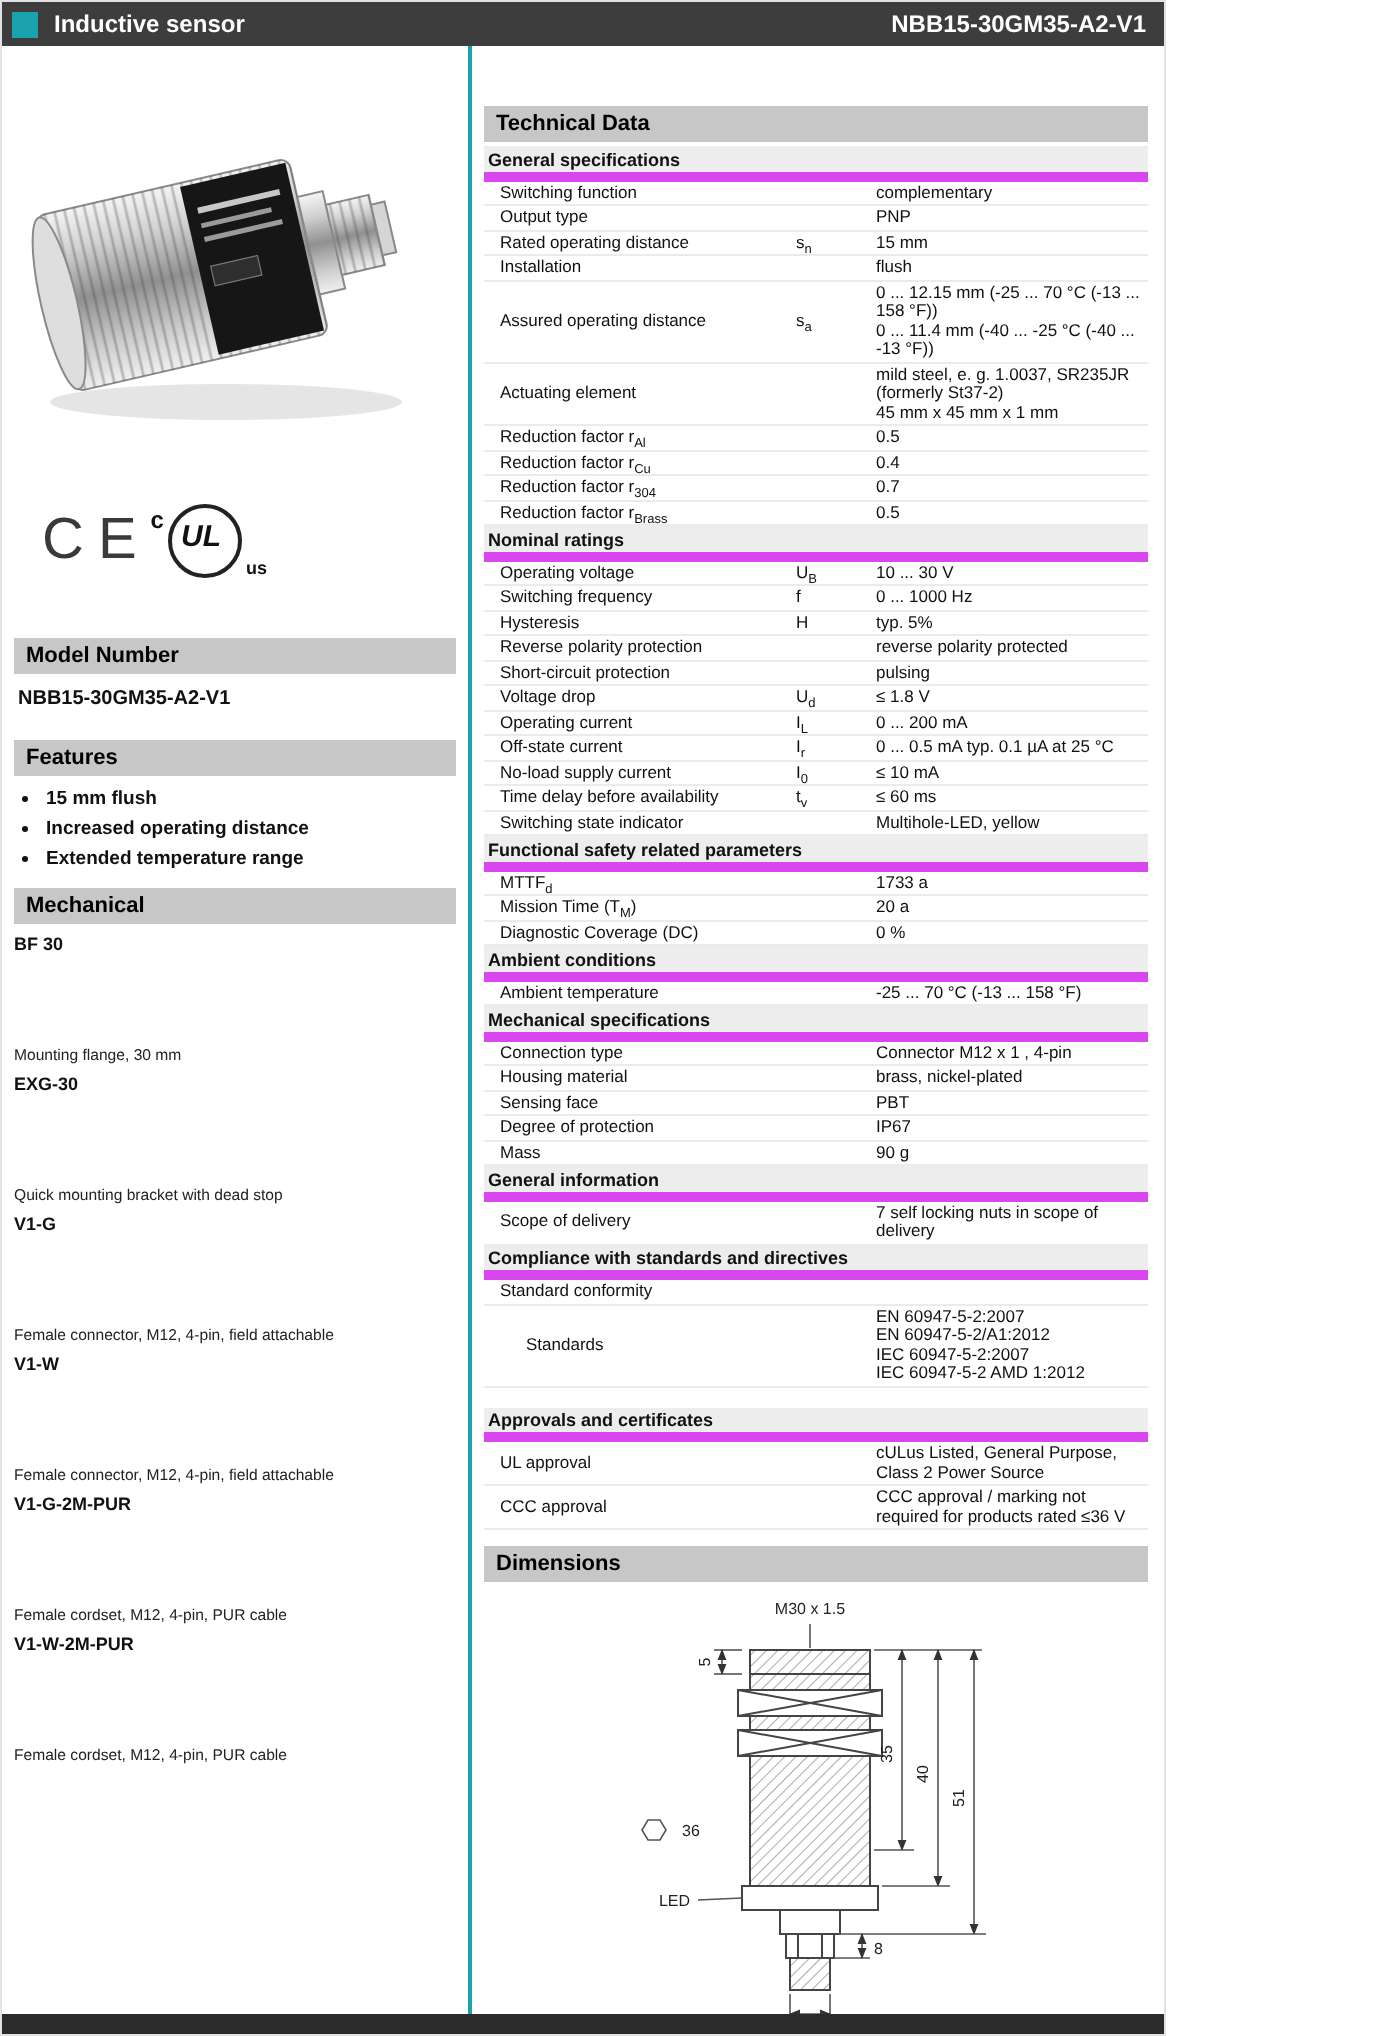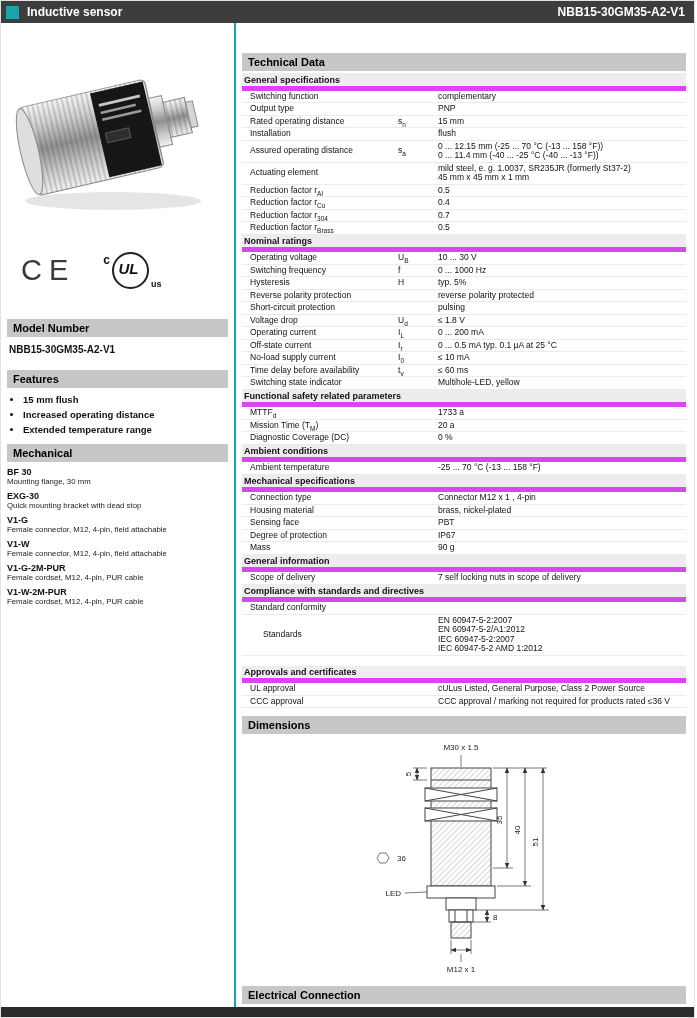--- a/index.html
+++ b/index.html
@@ -1,52 +1,52 @@
 <!DOCTYPE html>
 <html style="--accent: #1aa3ad; --dark: #3d3d3d; --bar: #c7c7c7;"><head>
 <meta charset="utf-8">
 <title>Datasheet</title>
 <style>
   :root{ --accent:#1aa3ad; --dark:#3d3d3d; --bar:#c7c7c7; }
   *{margin:0;padding:0;box-sizing:border-box;}
   body{font-family:"Liberation Sans",sans-serif;background:#fff;color:#111;}
-  .page{position:relative;width:695px;height:1018px;background:#fff;overflow:hidden;border:1px solid #e2e2e2;padding-left:42px;}
+  .page{position:relative;width:583px;height:1018px;background:#fff;overflow:hidden;border:1px solid #e2e2e2;padding-left:42px;}
 
   
   .topbar{position:absolute;top:0;left:0;right:0;height:22px;background:var(--dark);display:flex;align-items:center;padding:0 9px 0 5px;}
   .topbar .sq{width:13px;height:13px;background:var(--accent);margin-right:8px;flex:none;}
   .topbar .t{color:#fff;font-weight:bold;font-size:12px;}
   .topbar .spacer{flex:1;}
 
   
   .leftcol{position:absolute;left:0;top:22px;width:233px;padding:12px 6px 0 6px;}
   .divider{position:absolute;left:233px;top:22px;bottom:10px;width:2px;background:var(--accent);}
   .rightcol{position:absolute;left:241px;top:22px;right:8px;padding-top:30px;}
 
   .bar{background:var(--bar);font-size:11px;font-weight:bold;padding:3px 6px;color:#000;}
 
   
   .photo{height:192px;text-align:center;}
-  .marks{display:flex;align-items:center;gap:28px;margin:16px 0 0 14px;height:54px;text-align:center;}
+  .marks{display:flex;align-items:center;margin:16px 0 0 14px;height:54px;text-align:center;}
   .ce{font-size:29px;letter-spacing:7px;color:#3a3a3a;}
   .ulwrap{display:flex;align-items:flex-start;gap:2px;}
   .ulc{font-size:12px;font-weight:bold;margin-top:1px;}
   .ulcircle{width:37px;height:37px;border:2.5px solid #222;border-radius:50%;display:flex;align-items:center;justify-content:center;}
   .ultext{font-style:italic;font-weight:bold;font-size:15px;transform:translate(-2px,-2px);}
   .ulus{font-size:9px;font-weight:bold;align-self:flex-end;}
   .bar.model{margin-top:22px;}
   .model-val{font-weight:bold;font-size:10px;padding:7px 2px 0 2px;}
   .bar.features{margin-top:15px;}
   ul.features{padding:6px 0 0 16px;}
   ul.features li{font-weight:bold;font-size:9.5px;margin-bottom:4px;}
   .bar.accessories{margin-top:9px;}
   .acclist{padding-top:5px;}
   .acc{margin-bottom:5px;}
   .accn{font-weight:bold;font-size:9px;}
-  .accd{font-size:7.8px;color:#222;}
+  .accd{font-size:7.8px;color:#222;margin-top:46px;}
 
   
   .tbar{margin-bottom:2px;}
   .tsec{font-weight:bold;font-size:9px;line-height:10px;padding:1.5px 2px 1px 2px;background:#ededed;border-bottom:5px solid #d946ef;}
   .tsec.gap{margin-top:10px;}
   .trow{display:flex;font-size:8.5px;line-height:9.5px;padding:1px 0 1px 8px;border-bottom:1px solid #ebebeb;align-items:center;}
   .trow .lab{width:148px;flex:none;}
   .trow .sym{width:40px;flex:none;}
   .trow .val{flex:1;}
   .trow.indent .lab{padding-left:13px;}

